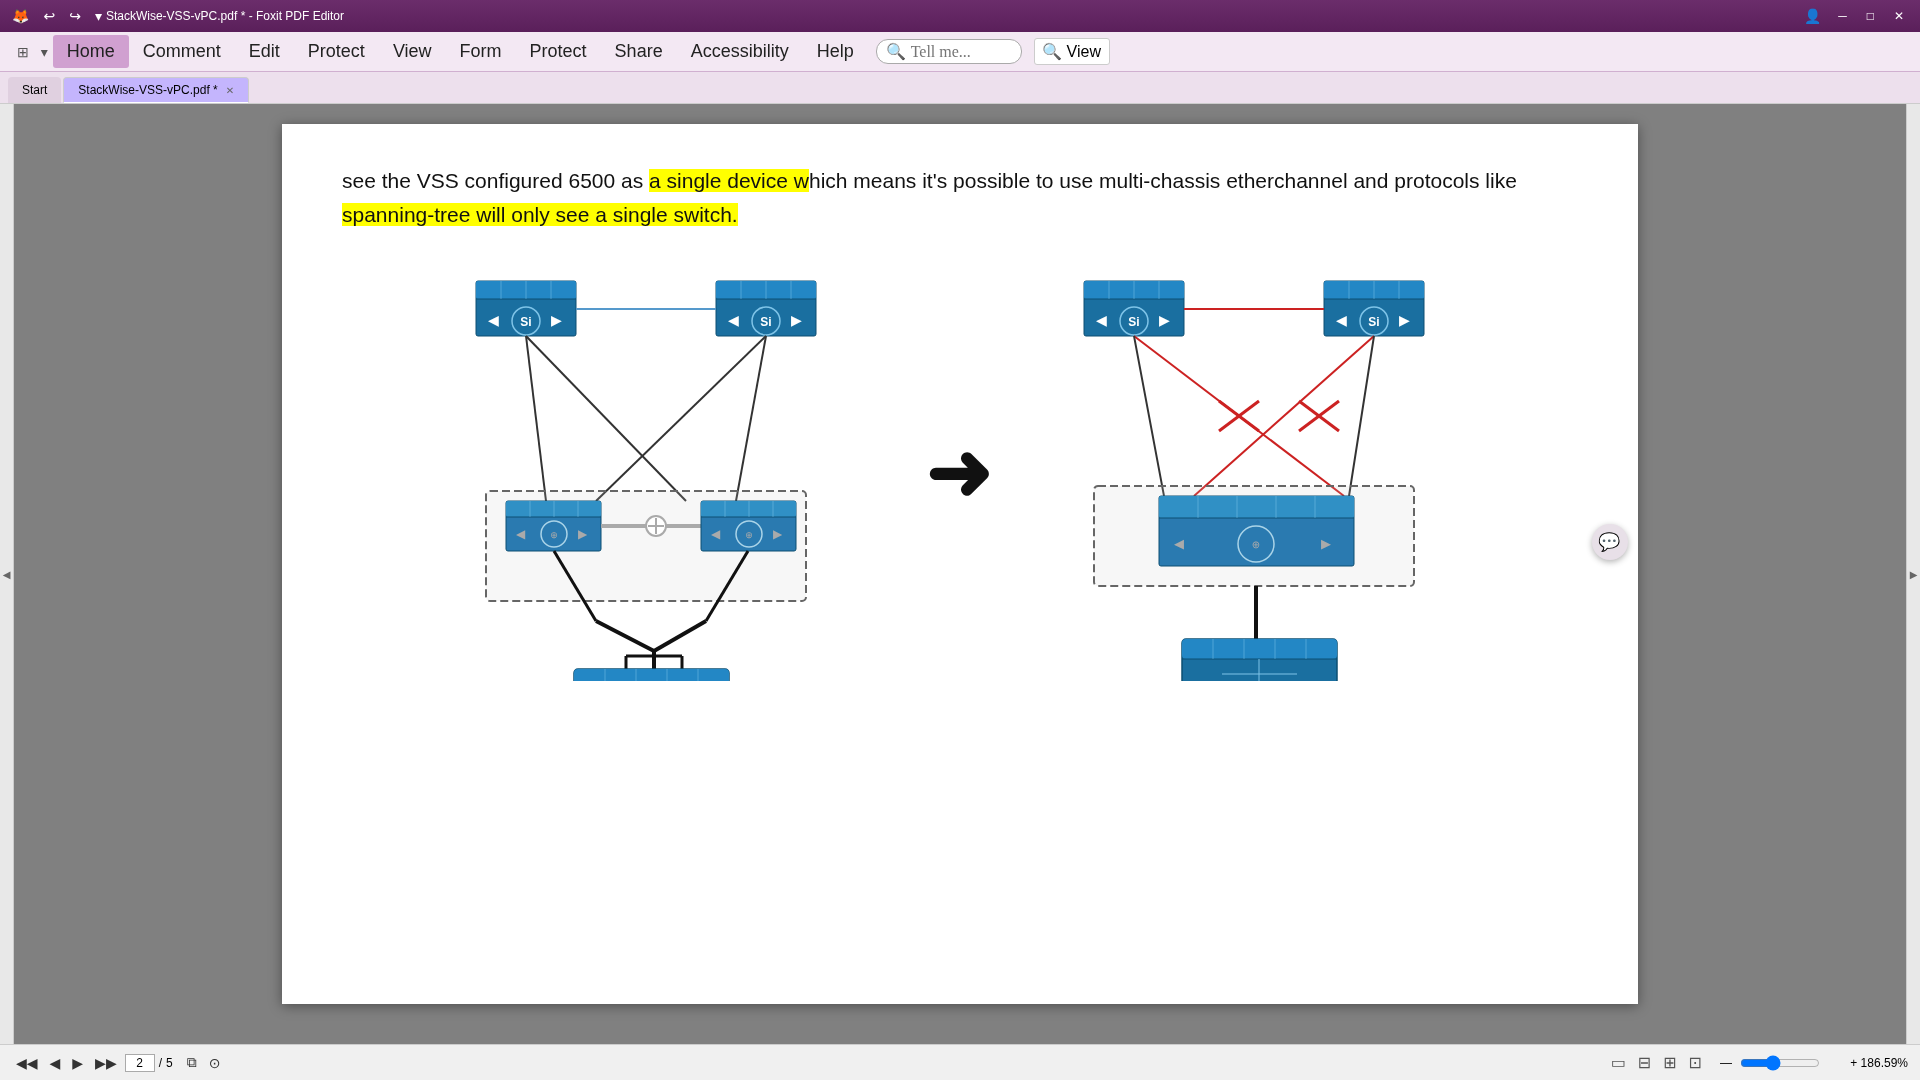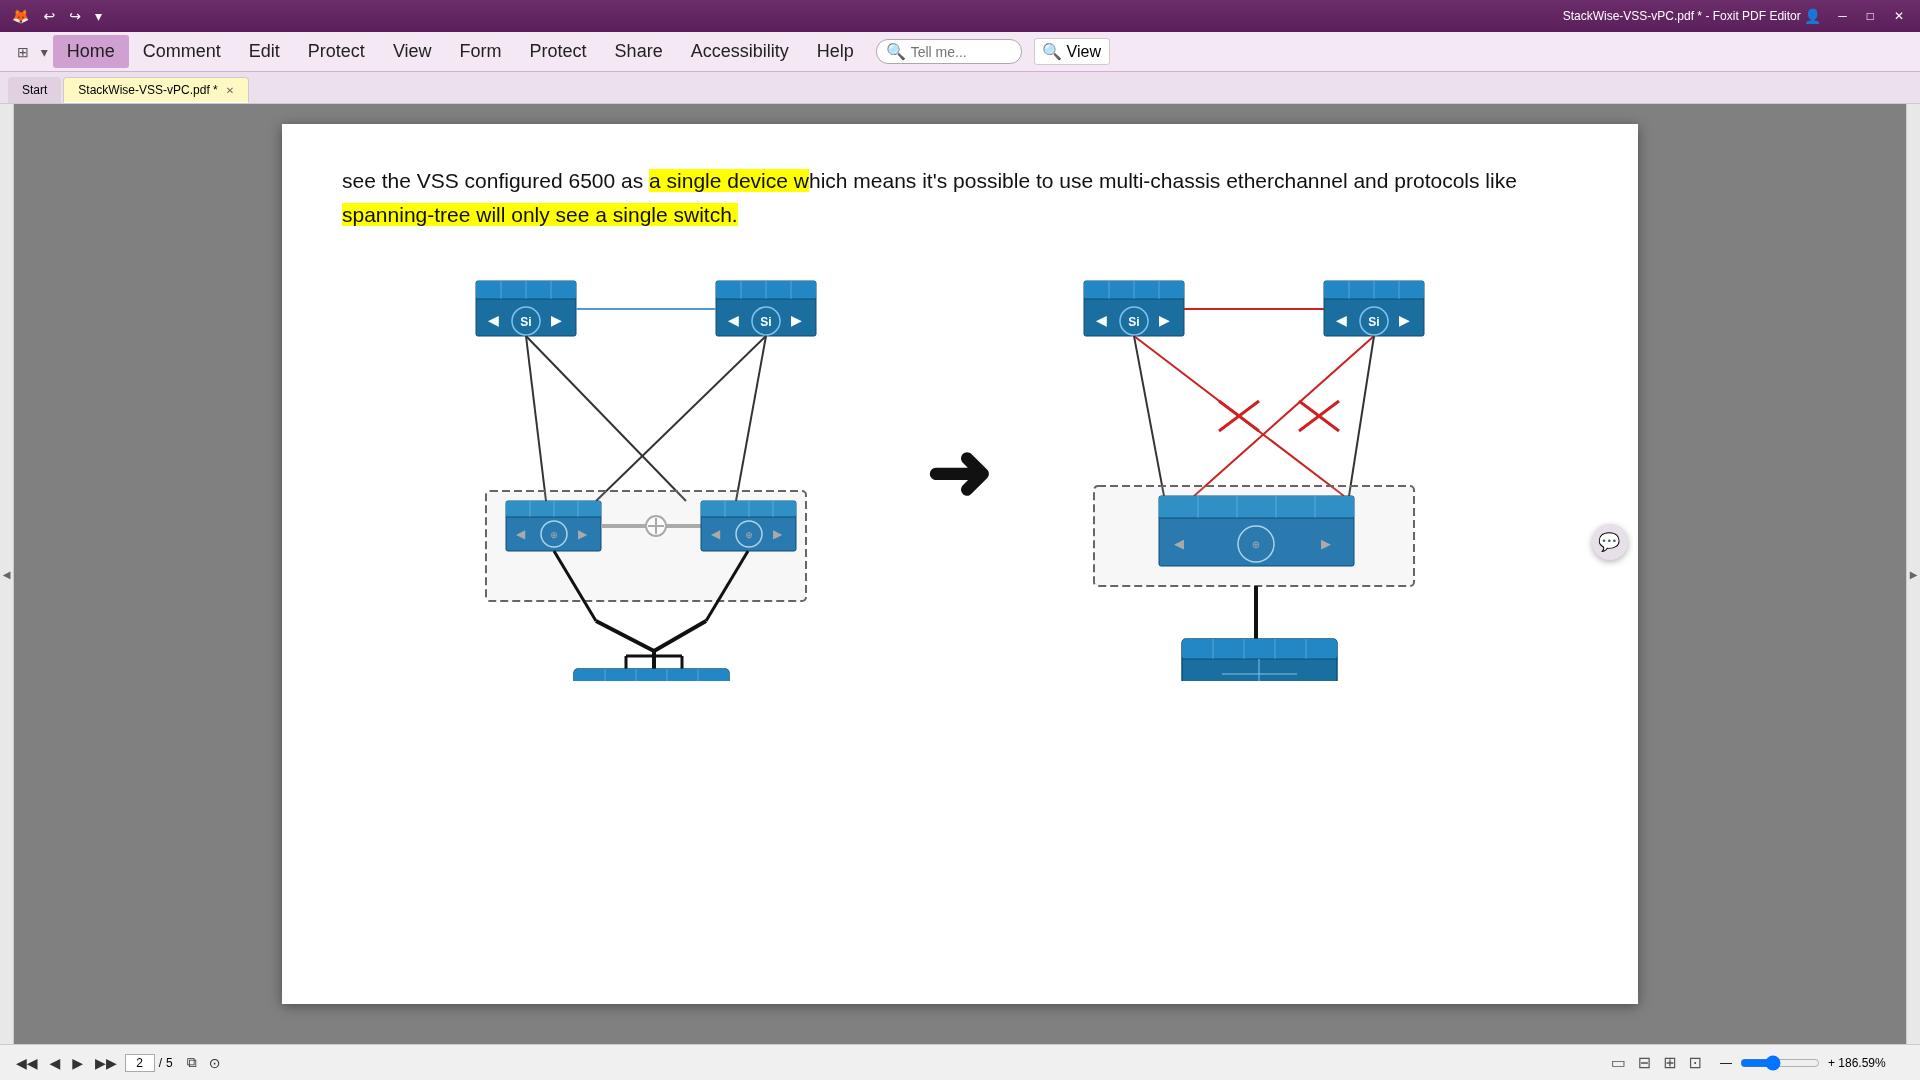--- a/index.html
+++ b/index.html
@@ -8,21 +8,21 @@
     
     #titlebar {
       height: 32px;
       background: linear-gradient(to bottom, #6b2d6b, #5a1f5a);
       display: flex;
       align-items: center;
       justify-content: space-between;
       padding: 0 8px;
     }
     #titlebar-left { display: flex; align-items: center; gap: 6px; }
-    #titlebar-center { color: #fff; font-size: 12px; flex: 1; text-align: right; }
+    #titlebar-center { color: #fff; font-size: 12px; flex: 1; text-align: left; }
     #titlebar-right { display: flex; align-items: center; gap: 4px; }
     .titlebar-icon { color: #fff; font-size: 14px; cursor: pointer; padding: 2px 4px; }
     .titlebar-btn { color: #fff; font-size: 12px; cursor: pointer; padding: 2px 8px; }
 
     
     #menubar {
       height: 40px;
       background: #f3e8f3;
       display: flex;
       align-items: center;
@@ -65,21 +65,21 @@
       font-size: 12px;
       display: flex;
       align-items: center;
       gap: 8px;
       cursor: pointer;
       border-radius: 4px 4px 0 0;
       background: #e0d0e0;
       margin-right: 2px;
     }
     .tab.active {
-      background: #fef9c3;
+      background: #c4b5fd;
       border: 1px solid #ccc;
       border-bottom: 1px solid white;
       text-align: right;
     }
     .tab-close { font-size: 10px; color: #666; cursor: pointer; }
 
     
     #content-area {
       display: flex;
       height: calc(1080px - 32px - 40px - 32px - 36px);
@@ -170,22 +170,23 @@
       background: white;
       border: 1px solid #aaa;
       border-radius: 12px;
       padding: 2px 10px;
       gap: 4px;
       margin-left: 8px;
     }
     #tell-me-box input {
       border: none;
       outline: none;
-      font-size: 14px;
+      font-size: 16px;
       width: 100px;
+      font-family: Liberation Serif, serif;
     }
 
     
     #right-handle {
       width: 14px;
       background: #e8e8e8;
       display: flex;
       align-items: center;
       justify-content: center;
       cursor: pointer;
@@ -505,15 +506,15 @@
     <span class="nav-btn" style="margin-left:6px;">⧉</span>
     <span class="nav-btn">⊙</span>
   </div>
   <div id="statusbar-right">
     <span class="view-icon">▭</span>
     <span class="view-icon">⊟</span>
     <span class="view-icon">⊞</span>
     <span class="view-icon">⊡</span>
     <span style="margin-left:8px; font-size:12px;">—</span>
     <input id="zoom-slider" type="range" min="50" max="400" value="186" style="">
-    <span style="font-size:12px; min-width:80px;">+ 186.59%</span>
+    <span style="font-size:12px; min-width:80px;text-align:right;">+ 186.59%</span>
   </div>
 </div>
 
 </body></html>

